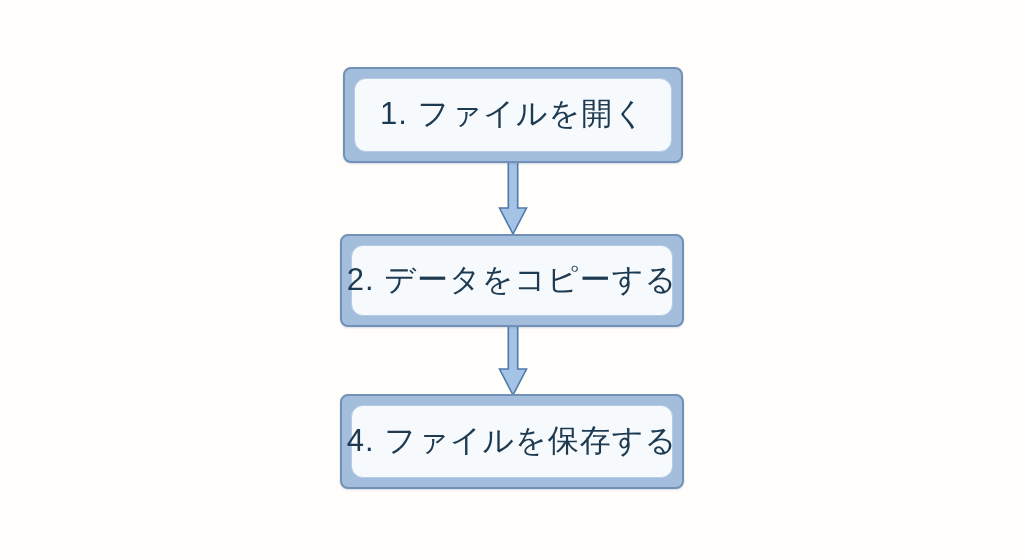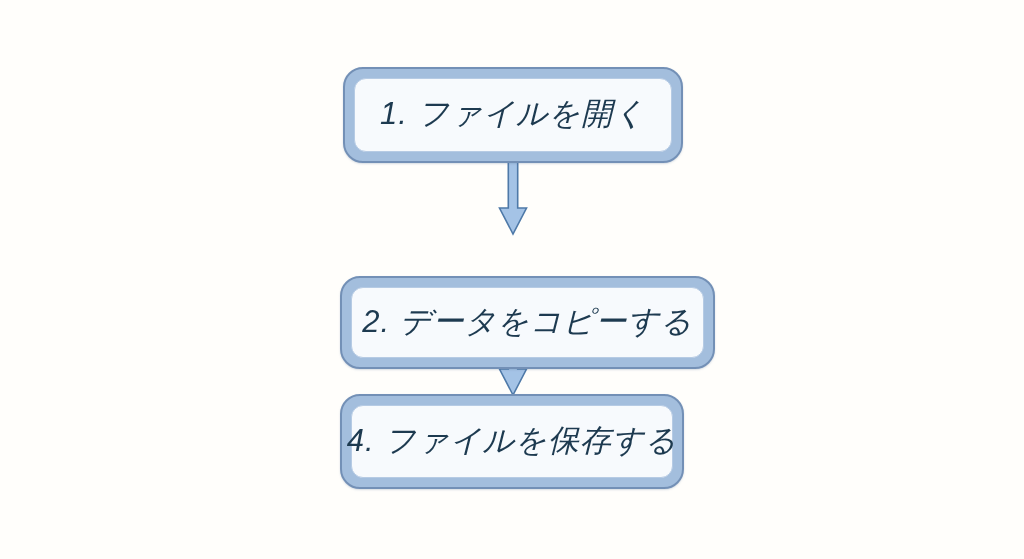--- a/index.html
+++ b/index.html
@@ -20,45 +20,44 @@
   }
   .canvas {
     position: relative;
     width: 1024px; height: 559px;
     background: var(--background);
   }
   .flow-step {
     position: absolute;
     background: var(--frame-fill);
     border: 2px solid var(--frame-border);
-    border-radius: 20px;
+    border-radius: 8px;
     padding: 9px;
     box-shadow: 0 1px 2px rgba(90, 120, 160, 0.25);
     z-index: 2;
-    font-style: italic;
   }
   .flow-step-inner {
     width: 100%; height: 100%;
     background: var(--inner-fill);
     border: 1px solid var(--inner-border);
     border-radius: 12px;
     display: flex;
     align-items: center;
     justify-content: center;
   }
   .flow-step-label {
     color: var(--text);
     font-size: 31px;
     font-weight: 400;
     letter-spacing: 1px;
     white-space: nowrap;
     padding-bottom: 2px;
   }
   .step-1 { left: 343px; top: 67px;  width: 340px; height: 96px; }
-  .step-2 { left: 340px; top: 234px; width: 375px; height: 93px; margin-top: 42px; }
+  .step-2 { left: 340px; top: 234px; width: 344px; height: 93px; }
   .step-3 { left: 340px; top: 394px; width: 344px; height: 95px; }
   .flow-arrow {
     position: absolute;
     z-index: 1;
   }
   .arrow-1 { left: 498px; top: 158px; }
   .arrow-2 { left: 498px; top: 323px; }
   .arrow-shape {
     fill: var(--arrow-fill);
     stroke: var(--arrow-border);

